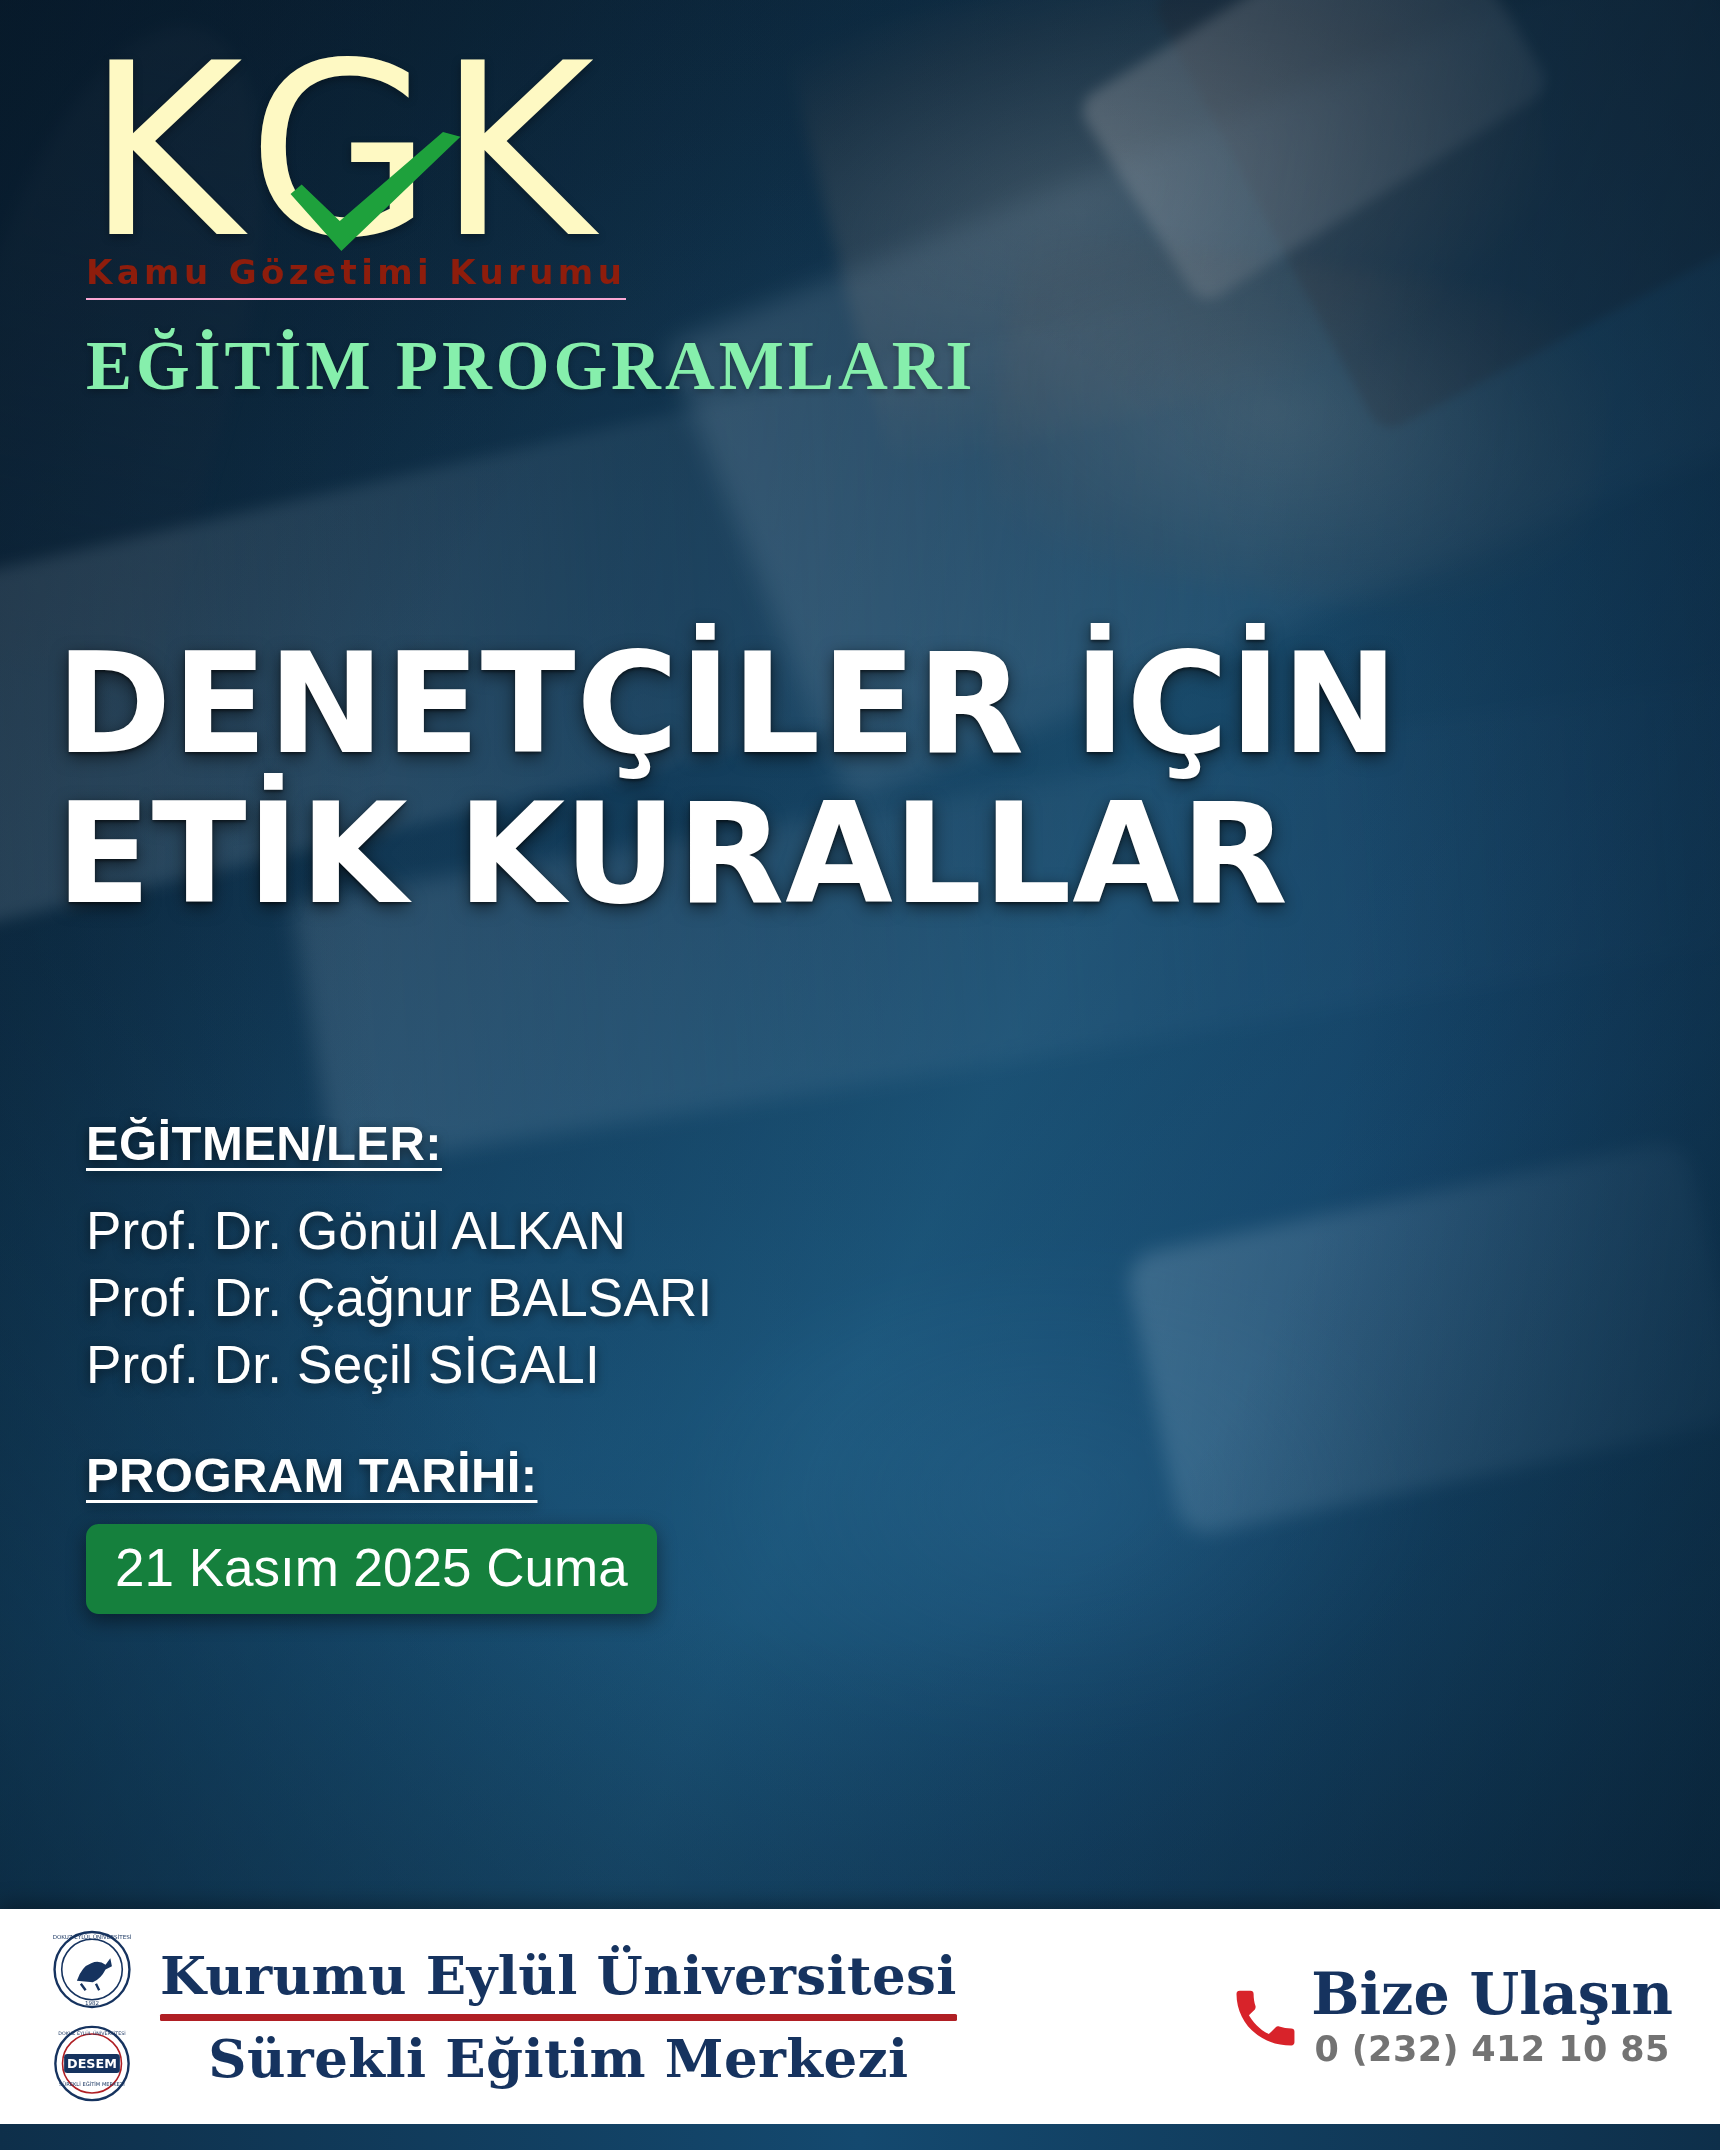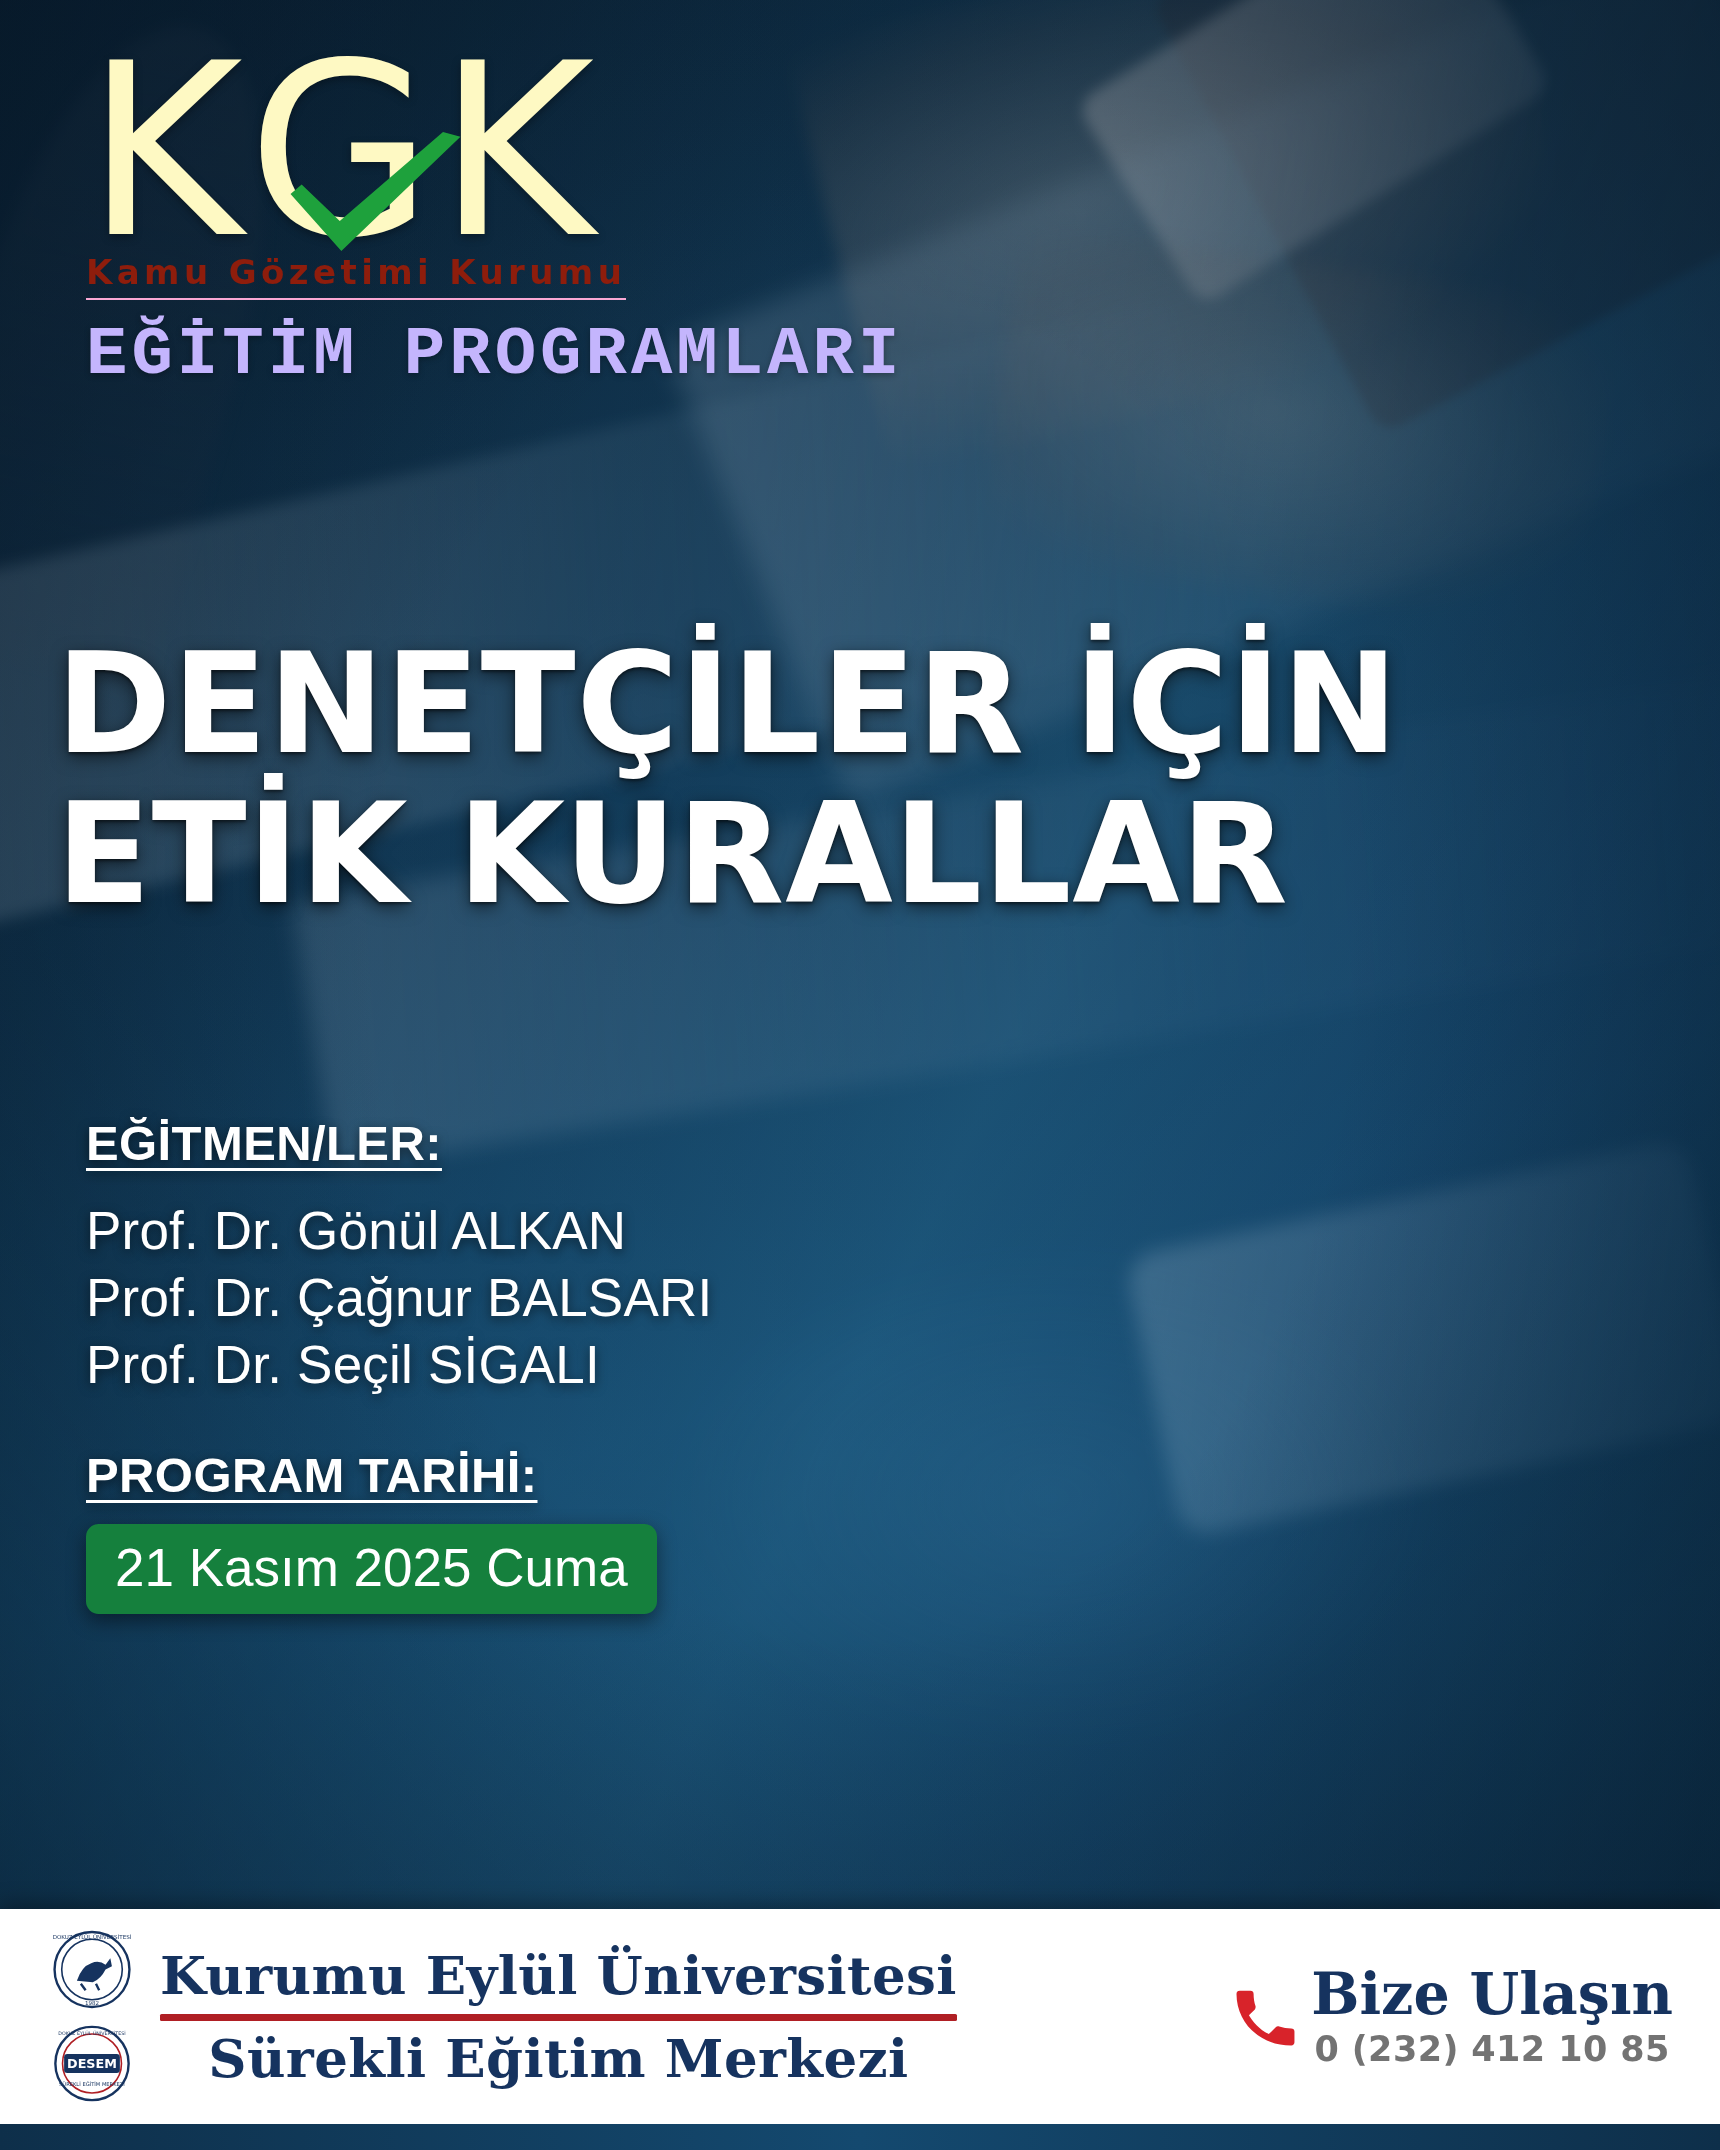--- a/index.html
+++ b/index.html
@@ -142,26 +142,26 @@
     font-family: "DejaVu Sans", sans-serif;
     font-weight: 700;
     font-size: 34px;
     letter-spacing: 4.4px;
     color: #8e1d0c;
     border-bottom: 2px solid #f9a8d4;
     display: inline-block;
     padding-bottom: 6.4px;
   }
   .program-line {
-    margin-top: 16px;
-    font-family: Liberation Mono, monospace;
+    margin-top: 27px;
+    font-family: Liberation Serif, serif;
     font-weight: 700;
     font-size: 69px;
     letter-spacing: 4px;
-    color: #c4b5fd;
+    color: #86efac;
     text-shadow: 0 2.4px 6.4px rgba(0,0,0,0.30);
     white-space: nowrap;
   }
 
   
   .title {
     position: absolute;
     left: 56px;
     top: 629px;
     width: 1625px;

